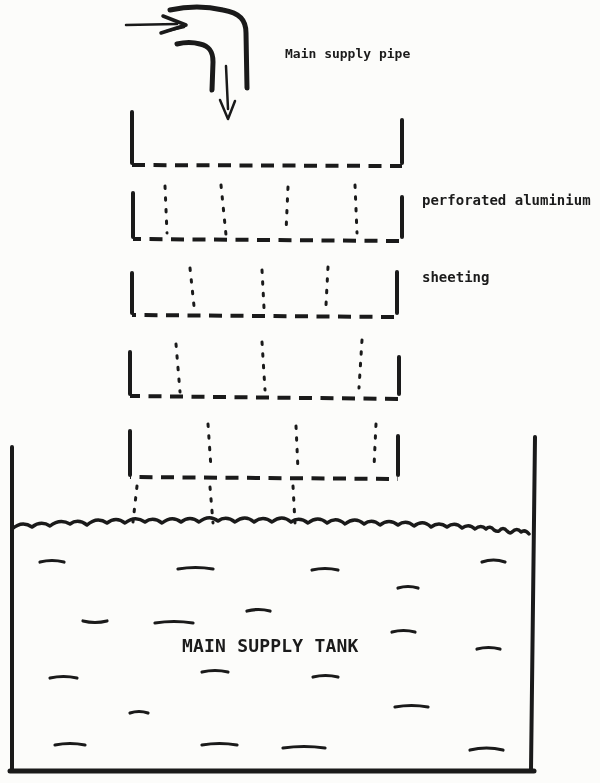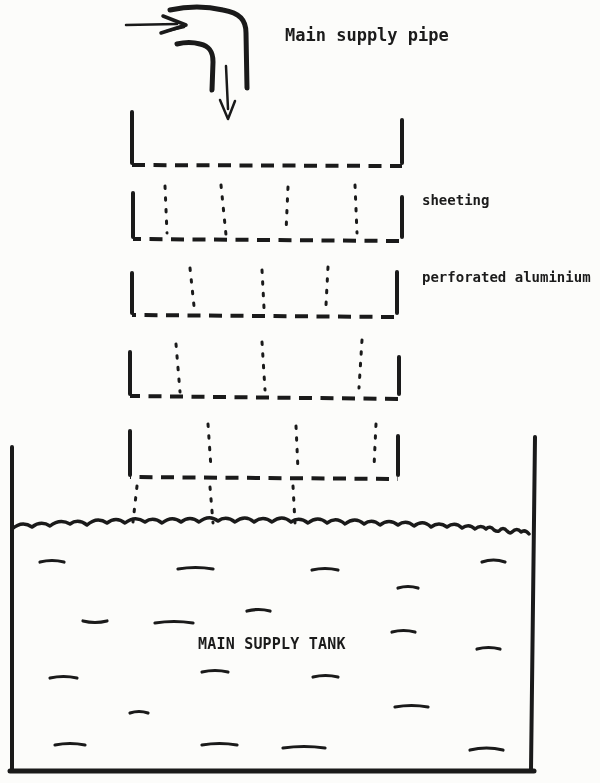--- a/index.html
+++ b/index.html
@@ -11,23 +11,23 @@
     font-family:"DejaVu Sans Mono", monospace;
   }
   .diagram-svg{position:absolute;left:0;top:0;}
   .label{
     position:absolute;
     font-family:"DejaVu Sans Mono", monospace;
     font-weight:bold;
     color:#1b1b1b;
     white-space:pre;
   }
-  .label-pipe{left:285px;top:25px;font-size:17px;text-align:right;}
+  .label-pipe{left:285px;top:46px;font-size:13px;text-align:right;}
   .label-trays{left:422px;top:137px;font-size:14px;line-height:25.5px;}
-  .label-tank{left:182px;top:635px;font-size:15px;letter-spacing:0.2px;margin-left:16px;}
+  .label-tank{left:182px;top:635px;font-size:18px;letter-spacing:0.2px;}
 </style>
 </head>
 <body>
 
 <div class="page">
 
   <svg class="diagram-svg" width="600" height="783" viewBox="0 0 600 783">
 
     <g stroke="#1a1a1a" fill="none" stroke-linecap="round" stroke-linejoin="round">
       <path stroke-width="5" d="M170,10 C188,6 206,6 223,10 C240,13 246,20 246,33 L247,88"></path>
@@ -116,18 +116,18 @@
         <path d="M55,745 q15,-3 30,0" stroke="#1a1a1a" fill="none" stroke-width="3.2" stroke-linecap="round"></path>
         <path d="M202,745 q17.5,-3 35,0" stroke="#1a1a1a" fill="none" stroke-width="3.2" stroke-linecap="round"></path>
         <path d="M283,748 q21,-3 42,0" stroke="#1a1a1a" fill="none" stroke-width="3.2" stroke-linecap="round"></path>
         <path d="M470,750 q16.5,-4 33,0" stroke="#1a1a1a" fill="none" stroke-width="3.2" stroke-linecap="round"></path>
       </g>
   </svg>
 
   <div class="label label-pipe">Main supply pipe</div>
 
   <div class="label label-trays">
+    <div>perforated aluminium</div>
     <div>sheeting</div>
-    <div>perforated aluminium</div>
   </div>
 
   <div class="label label-tank">MAIN SUPPLY TANK</div>
 </div>
 
 </body></html>

